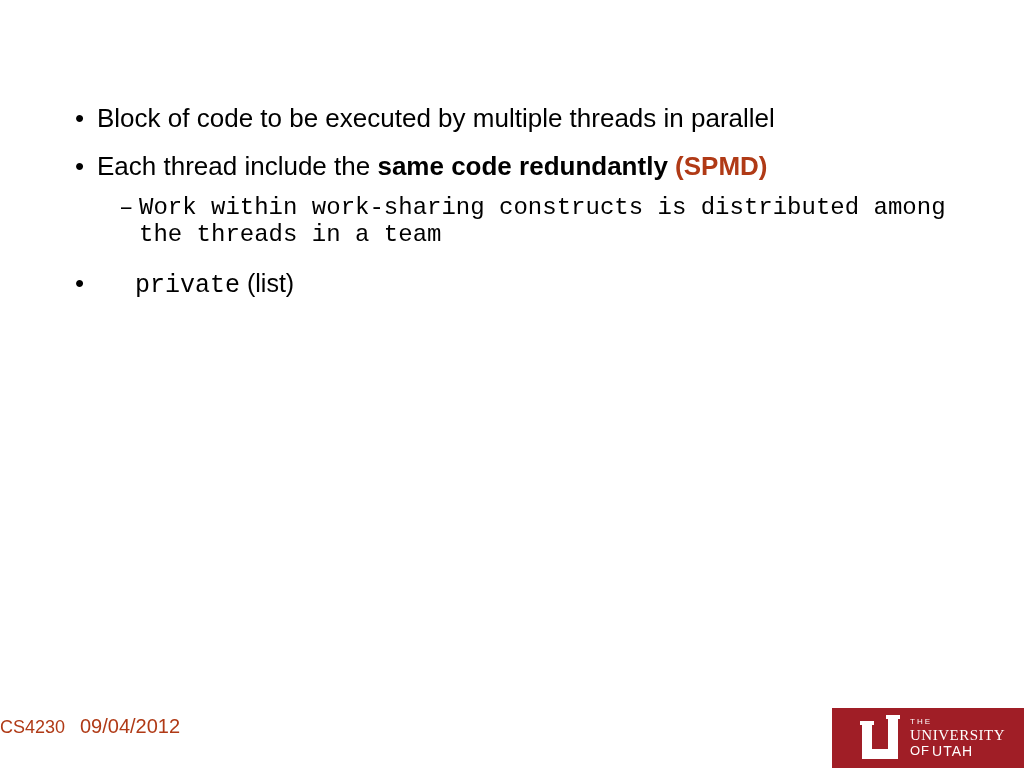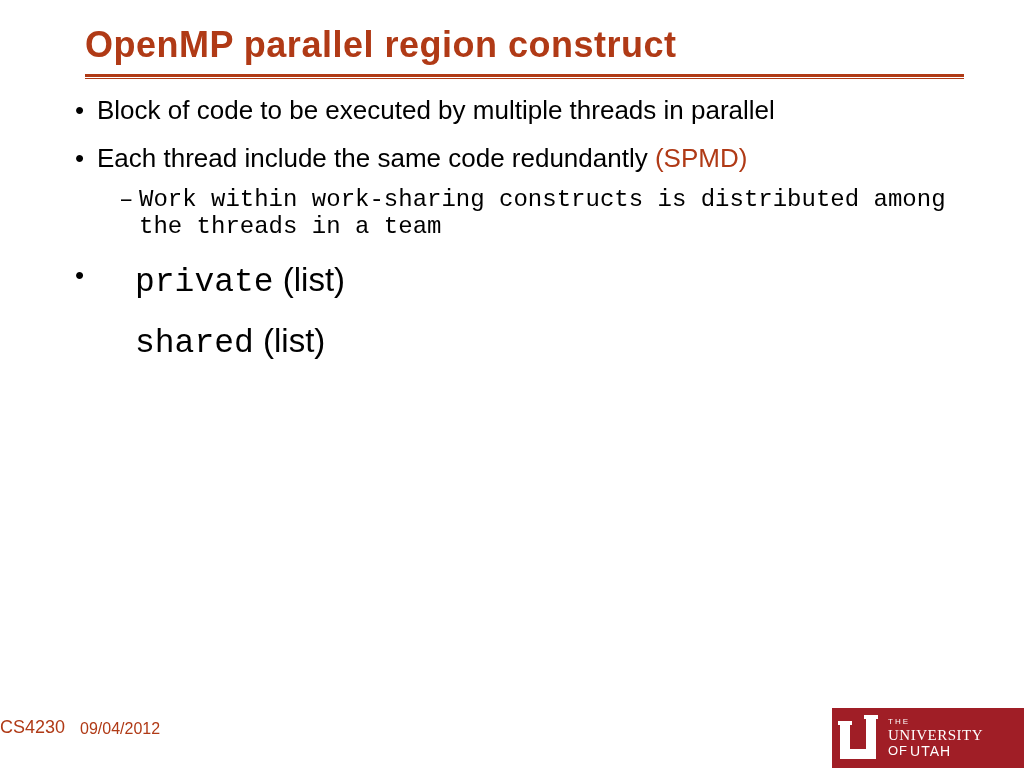--- a/index.html
+++ b/index.html
@@ -37,21 +37,21 @@
   }
   .title-wrap .thinrule {
     height: 0;
     border-bottom: 1px solid #b03a16;
     margin-top: 1px;
   }
   .content {
     position: absolute;
     left: 75px;
     right: 60px;
-    top: 96px;
+    top: 104px;
     font-size: 26px;
     line-height: 1.15;
   }
   .content ul.top {
     list-style: none;
     margin: 0;
     padding: 0;
   }
   .content ul.top > li {
     position: relative;
@@ -71,65 +71,65 @@
     margin-top: 12px;
     padding-left: 42px;
     position: relative;
   }
   .sub::before {
     content: "–";
     position: absolute;
     left: 22px;
     top: 0;
   }
-  .bold { font-weight: normal; }
+  .bold { font-weight: bold; }
   .accent { color: #b03a16; margin-top: 8px; }
   .mono { font-family: "Courier New", Courier, monospace; }
   .syntax-line {
     margin-top: 10px;
     padding-left: 22px;
     font-size: 25px;
   }
   .syntax-line2 {
     margin-top: 8px;
     padding-left: 92px;
     font-size: 25px;
   }
   .clause-line {
     padding-left: 38px;
-    font-size: 33px;
+    font-size: 25px;
     margin-top: 20px;
     margin-bottom: 4px;
   }
   .footer-date {
     position: absolute;
     left: 80px;
     bottom: 30px;
     color: #b03a16;
-    font-size: 16px;
+    font-size: 20px;
   }
   .footer-course {
     position: absolute;
     left: 0;
     right: 0;
     bottom: 30px;
     text-align: left;
     color: #b03a16;
     font-size: 18px;
   }
   .logo {
     position: absolute;
     right: 0;
     bottom: 0;
     width: 192px;
     height: 60px;
     background: #a01e26;
     display: flex;
     align-items: center;
-    padding-left: 6px;
+    padding-left: 28px;
     box-sizing: border-box;
   }
   .logo-u {
     position: relative;
     width: 40px;
     height: 46px;
     flex-shrink: 0;
     margin-right: 10px;
   }
   .logo-u .bar {
@@ -164,40 +164,33 @@
     font-size: 13px;
     vertical-align: 1px;
     margin-right: 2px;
   }
 </style>
 </head>
 <body>
 
 <div class="slide">
 
-  <div class="title-wrap">
-    <h1 class="title">OpenMP parallel region construct</h1>
-    <div class="thinrule"></div>
-  </div>
 
   <div class="content">
     <ul class="top">
       <li>
         <span>Block of code to be executed by multiple threads in parallel</span>
       </li>
       <li>
         <span>Each thread include the </span><span class="bold">same code redundantly</span><span class="bold accent"> (SPMD)</span>
         <div class="sub">Work within work-sharing constructs is distributed among the threads in a team</div>
       </li>
       <li>
         <div class="clause-line">
           <span class="mono">private</span><span> (list)</span>
-        </div>
-        <div class="clause-line">
-          <span class="mono">shared</span><span> (list)</span>
         </div>
       </li>
     </ul>
   </div>
 
   <div class="footer-date">09/04/2012</div>
   <div class="footer-course">CS4230</div>
 
   <div class="logo">
     <div class="logo-u">

